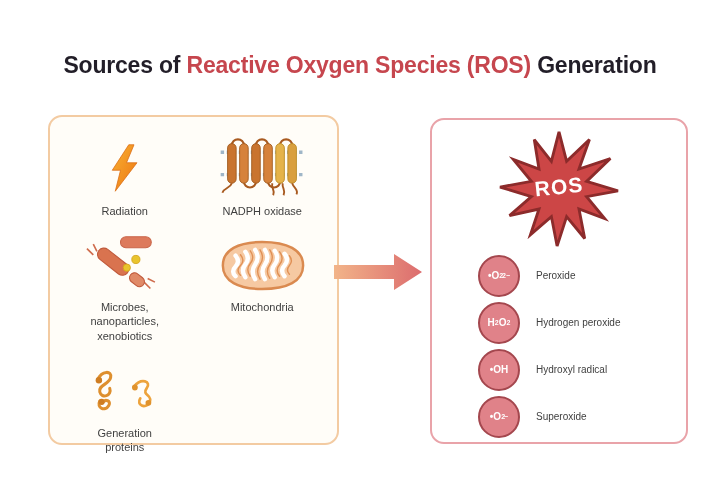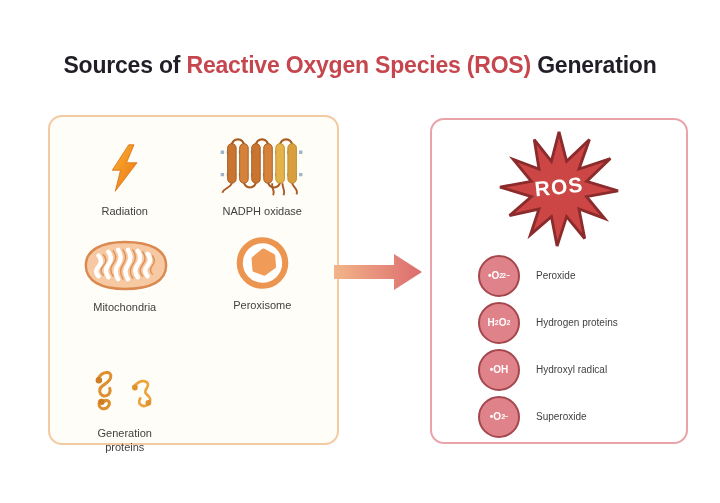--- a/index.html
+++ b/index.html
@@ -93,20 +93,42 @@
           <rect x="80" y="10" width="10" height="46" rx="5" fill="#d99f3e" stroke="#b98a25" stroke-width="1"></rect>
           <path d="M15 56 C13 62 6 61 4 67" fill="none" stroke="#a85a20" stroke-width="2.2"></path>
           <path d="M62 56 C60 62 66 64 63 70" fill="none" stroke="#a85a20" stroke-width="2.2"></path>
           <path d="M74 56 C73 62 78 64 75 70" fill="none" stroke="#a85a20" stroke-width="2.2"></path>
           <path d="M85 56 C87 62 93 63 90 69" fill="none" stroke="#a85a20" stroke-width="2.2"></path>
         </svg>
       </span>
       <div class="cell-label">NADPH oxidase</div>
     </div>
 
+    <div class="cell r2">
+      <span class="icon-wrap">
+        <svg width="86" height="58" viewBox="0 0 90 64">
+          <g stroke="#cf6b4c" stroke-width="1.8">
+            <line x1="10" y1="22" x2="3" y2="15"></line>
+              <line x1="14" y1="18" x2="10" y2="10"></line>
+            <line x1="66" y1="52" x2="73" y2="59"></line>
+              <line x1="70" y1="48" x2="78" y2="52"></line>
+          </g>
+          <rect x="40" y="2" width="34" height="12" rx="6" fill="#dd7a5c" stroke="#c9664a" stroke-width="1.2"></rect>
+          <g transform="rotate(38 39 35)">
+            <rect x="10" y="28" width="40" height="14" rx="7" fill="#d9734f" stroke="#c05a3c" stroke-width="1.2"></rect>
+            <rect x="54" y="29" width="18" height="11" rx="5.5" fill="#e08a68" stroke="#c05a3c" stroke-width="1.2"></rect>
+          </g>
+          <circle cx="57" cy="27" r="4.5" fill="#e9c42d" stroke="#d4a51c" stroke-width="1"></circle>
+          <circle cx="47" cy="36" r="4" fill="#e9c42d" stroke="#d4a51c" stroke-width="1"></circle>
+        </svg>
+      </span>
+      <div class="cell-label">Microbes,
+nanoparticles,
+xenobiotics</div>
+    </div>
 
     <div class="cell r2">
       <span class="icon-wrap">
         <svg width="94" height="55" viewBox="0 0 96 56">
           <path d="M8 28 C8 12 24 4 48 4 C74 4 90 12 90 28 C90 44 74 52 48 52 C24 52 8 44 8 28 Z" fill="#f6c9a2" stroke="#da8a50" stroke-width="2.5"></path>
           <g fill="none" stroke="#ffffff" stroke-width="4.5" stroke-linecap="round">
             <path d="M21 18 q5 6 0 11 q-5 5 0 10"></path>
             <path d="M31 14 q5 7 0 13 q-5 6 0 13"></path>
             <path d="M41 12 q5 8 0 15 q-5 7 0 15"></path>
             <path d="M51 12 q5 8 0 15 q-5 7 0 15"></path>
@@ -119,29 +141,20 @@
             <path d="M46 12 q5 8 0 15 q-5 7 0 15"></path>
             <path d="M56 12 q5 8 0 15 q-5 7 0 14"></path>
             <path d="M66 14 q5 7 0 13 q-5 6 0 12"></path>
             <path d="M76 18 q4 5 0 10 q-4 5 0 9"></path>
           </g>
         </svg>
       </span>
       <div class="cell-label">Mitochondria</div>
     </div>
 
-    <div class="cell r3">
-      <span class="icon-wrap">
-        <svg width="57" height="56" viewBox="0 0 64 64">
-          <circle cx="32" cy="32" r="26" fill="#ffffff" stroke="#ec9550" stroke-width="7"></circle>
-          <path d="M22 27 L33 18 L44 24 L45 36 L34 44 L23 40 Z" fill="#f09c58" stroke="#f09c58" stroke-width="5" stroke-linejoin="round"></path>
-        </svg>
-      </span>
-      <div class="cell-label">Peroxisome</div>
-    </div>
 
     <div class="cell r3">
       <span class="icon-wrap">
         <svg width="74" height="54" viewBox="0 0 80 60">
           <g fill="none" stroke="#de8f2e" stroke-width="3.4" stroke-linecap="round">
             <path d="M10 16 C14 6 26 6 24 14 C22 22 10 22 12 30 C14 38 26 34 23 26"></path>
             <path d="M12 40 C8 48 18 52 22 45 C25 40 18 37 15 42"></path>
           </g>
           <circle cx="11" cy="17" r="3.6" fill="#cf7d22"></circle>
           <circle cx="14" cy="41" r="3.4" fill="#cf7d22"></circle>
@@ -190,21 +203,21 @@
         <span class="species-label">Peroxide</span>
       </div>
 
       <div class="species-row">
         <span class="badge">
             <span>H</span>
             <span class="fsub">2</span>
             <span>O</span>
             <span class="fsub">2</span>
           </span>
-        <span class="species-label">Hydrogen proteins</span>
+        <span class="species-label">Hydrogen peroxide</span>
       </div>
 
       <div class="species-row">
         <span class="badge">
             <span>•OH</span>
           </span>
         <span class="species-label">Hydroxyl radical</span>
       </div>
 
       <div class="species-row">

